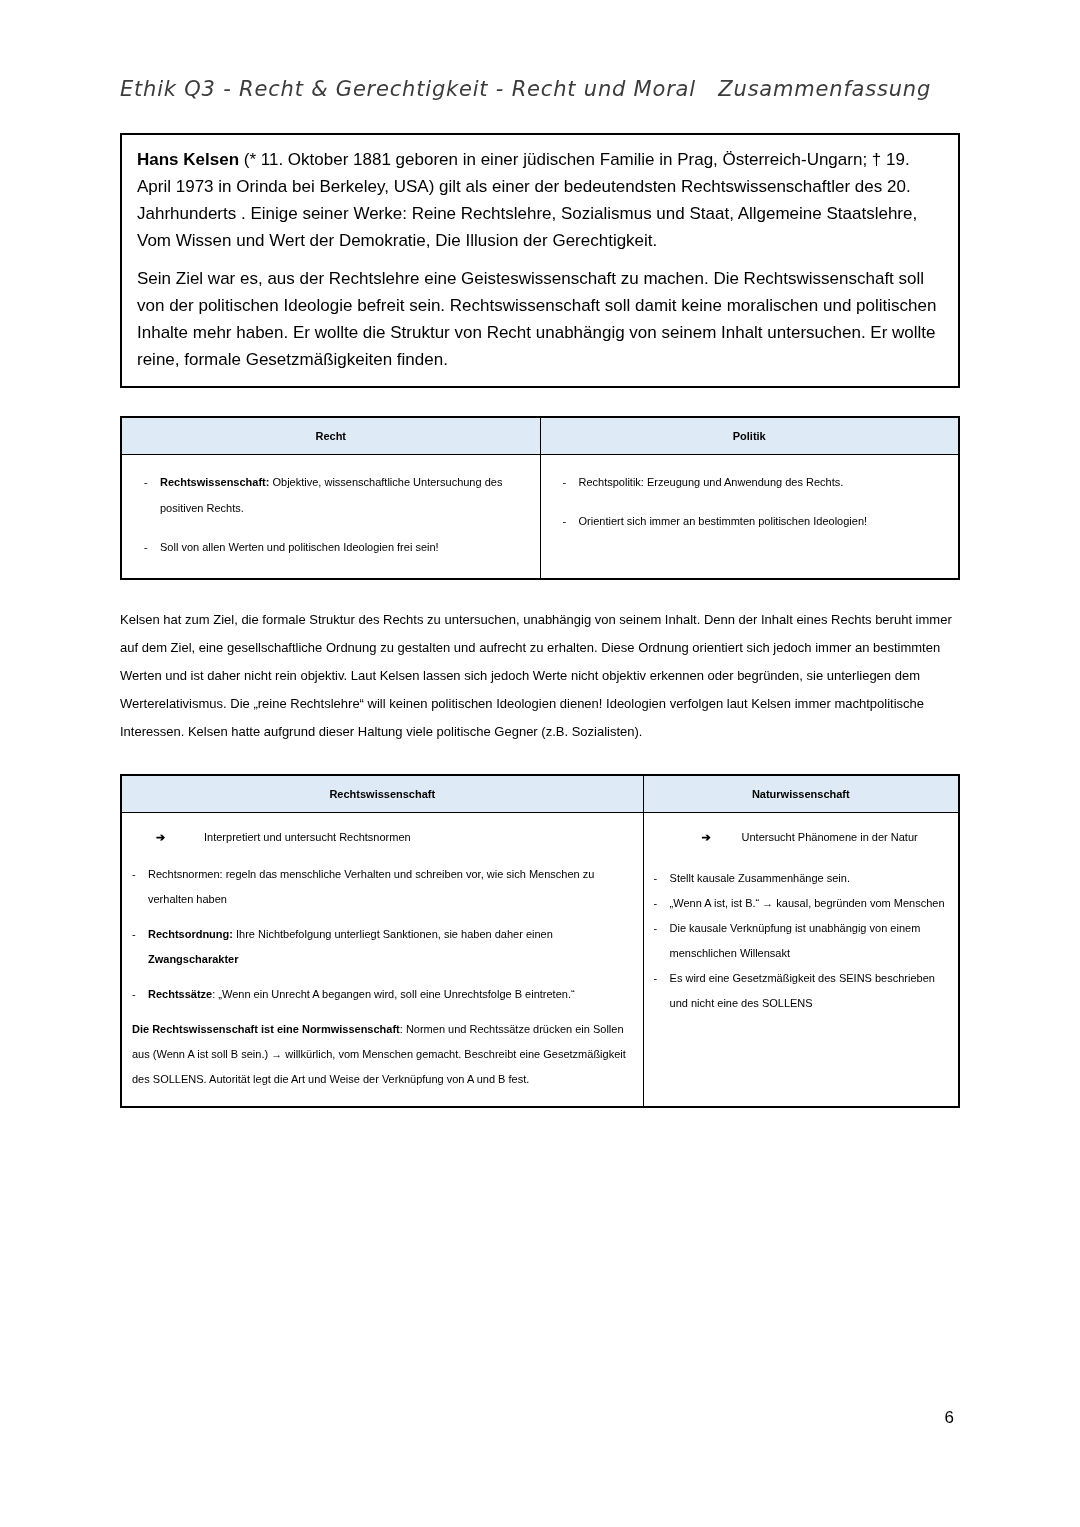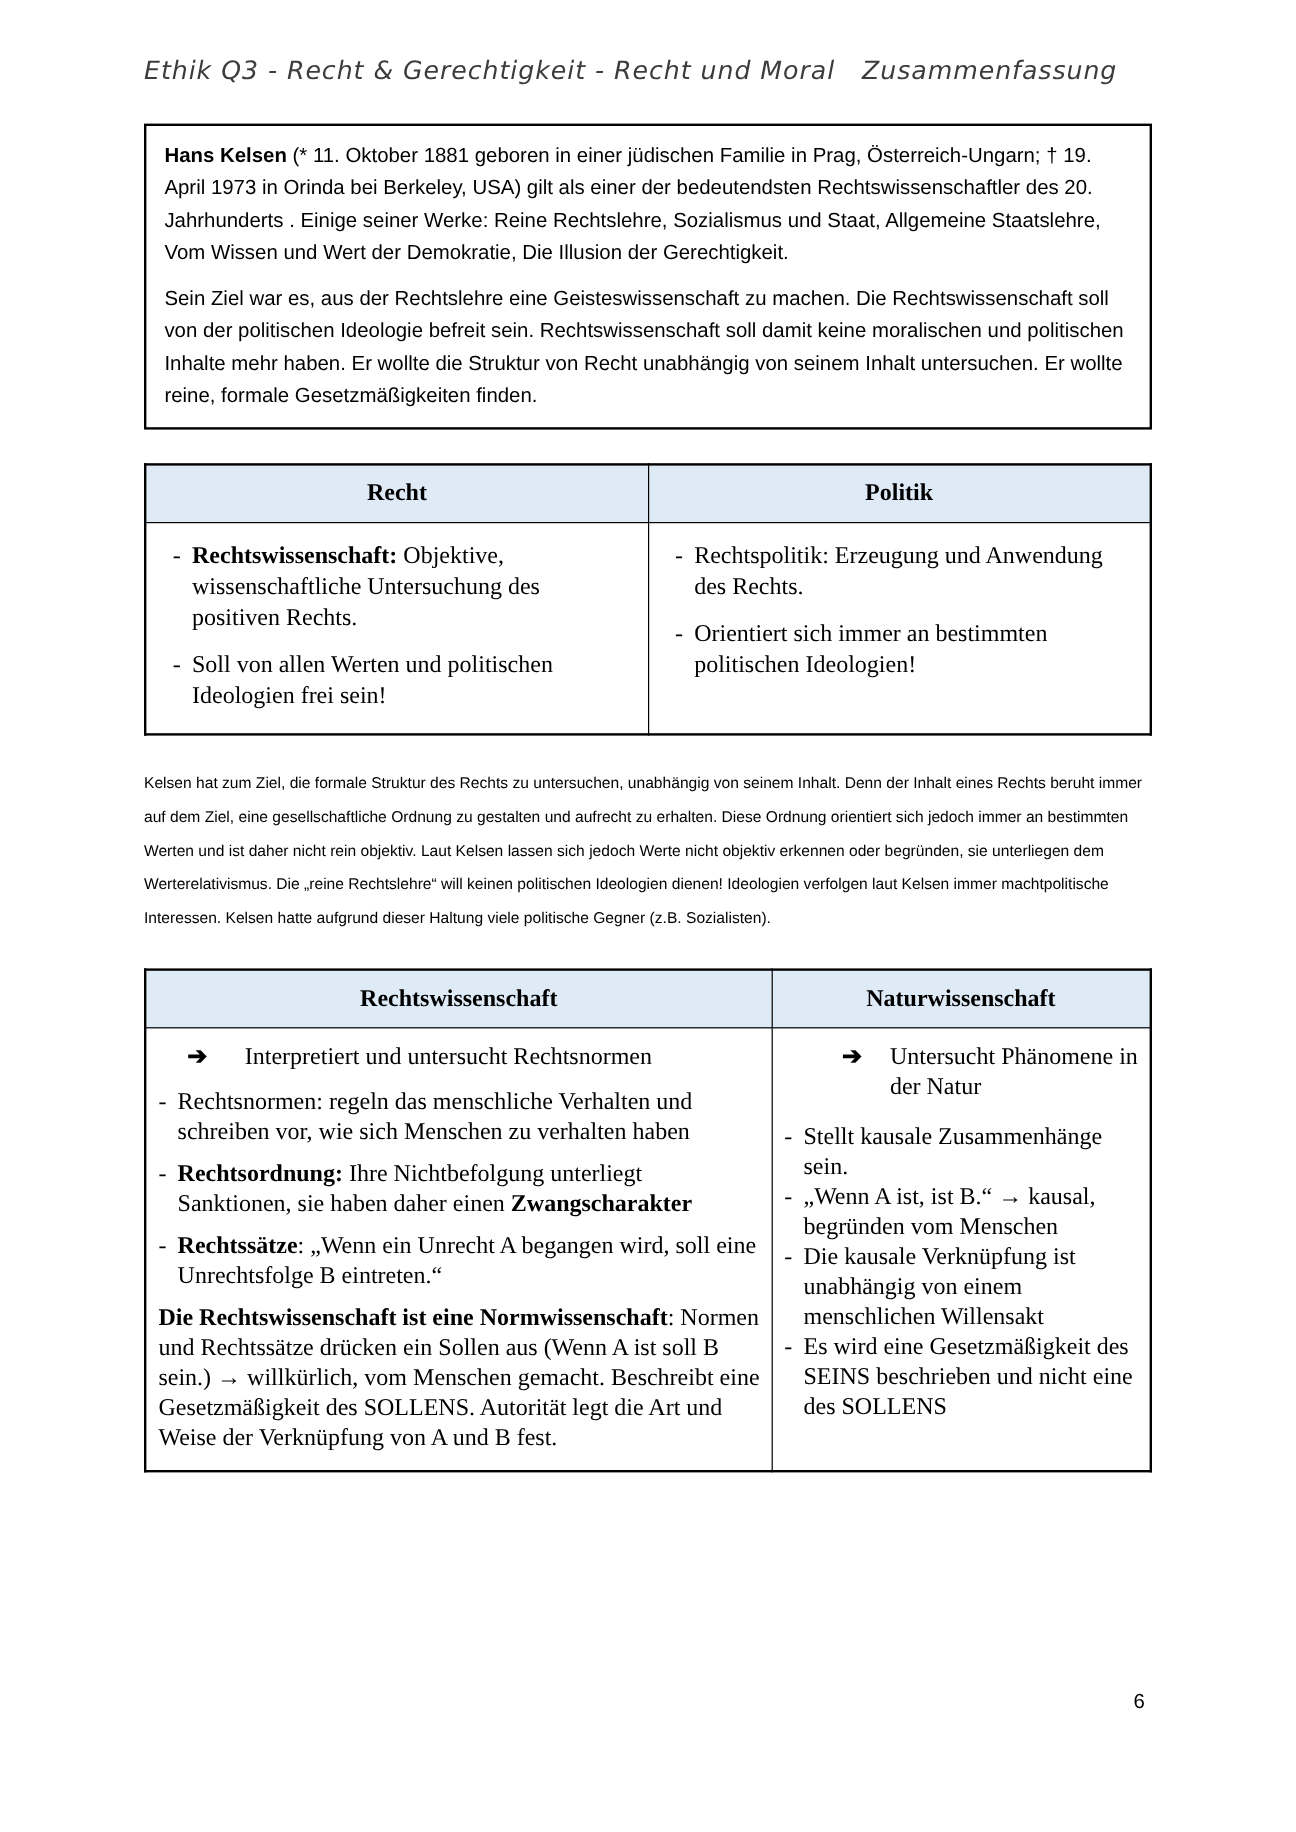--- a/index.html
+++ b/index.html
@@ -15,21 +15,21 @@
     width: 1080px; height: 1527px;
     overflow: hidden;
     background: #fff;
   }
   .content {
     position: absolute;
     left: 120px; top: 0;
     width: 840px;
   }
   .script-header {
-    padding-top: 47px;
+    padding-top: 77px;
     font-family: "DejaVu Sans", sans-serif;
     font-style: italic;
     font-size: 21px;
     letter-spacing: 0.8px;
     color: #3c3c3c;
     white-space: pre;
   }
   .title {
     margin: 42px 0 0 0;
     font-size: 26px;
@@ -58,23 +58,22 @@
   }
   table.tbl {
     margin-top: 28px;
     width: 100%;
     border-collapse: collapse;
     border: 2px solid #000;
     table-layout: fixed;
   }
   table.tbl th, table.tbl td {
     border: 1.5px solid #000;
-    font-size: 20px;
+    font-size: 11px;
     vertical-align: top;
-    font-family: Liberation Serif, serif;
   }
   table.tbl th {
     background: #DEEAF6;
     font-weight: bold;
     padding: 12px 14px;
   }
   .tbl1 th { text-align: center; }
   .tbl1 col.c50 { width: 50%; }
   .tbl1 td { padding: 14px 14px 18px 22px; line-height: 26px; }
   .tbl2 th { text-align: center; padding: 10px 12px; }

